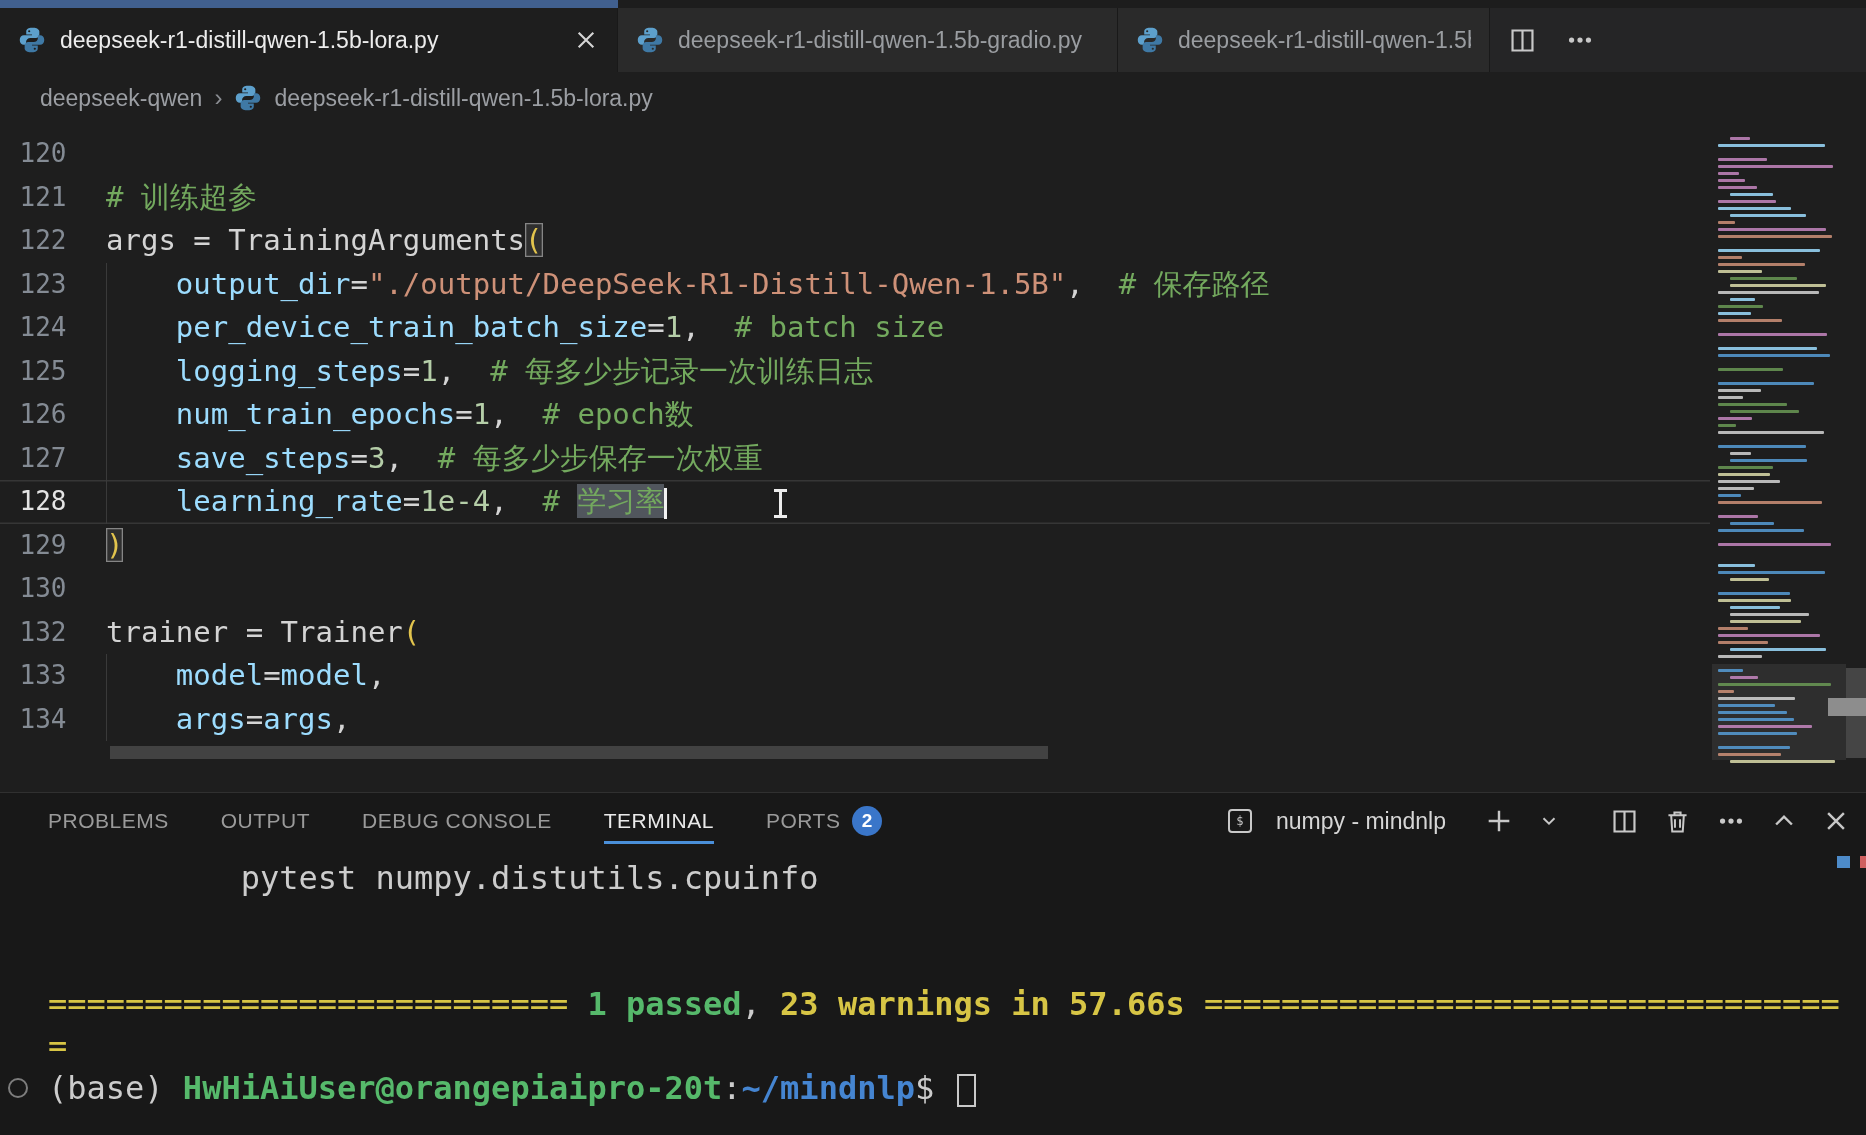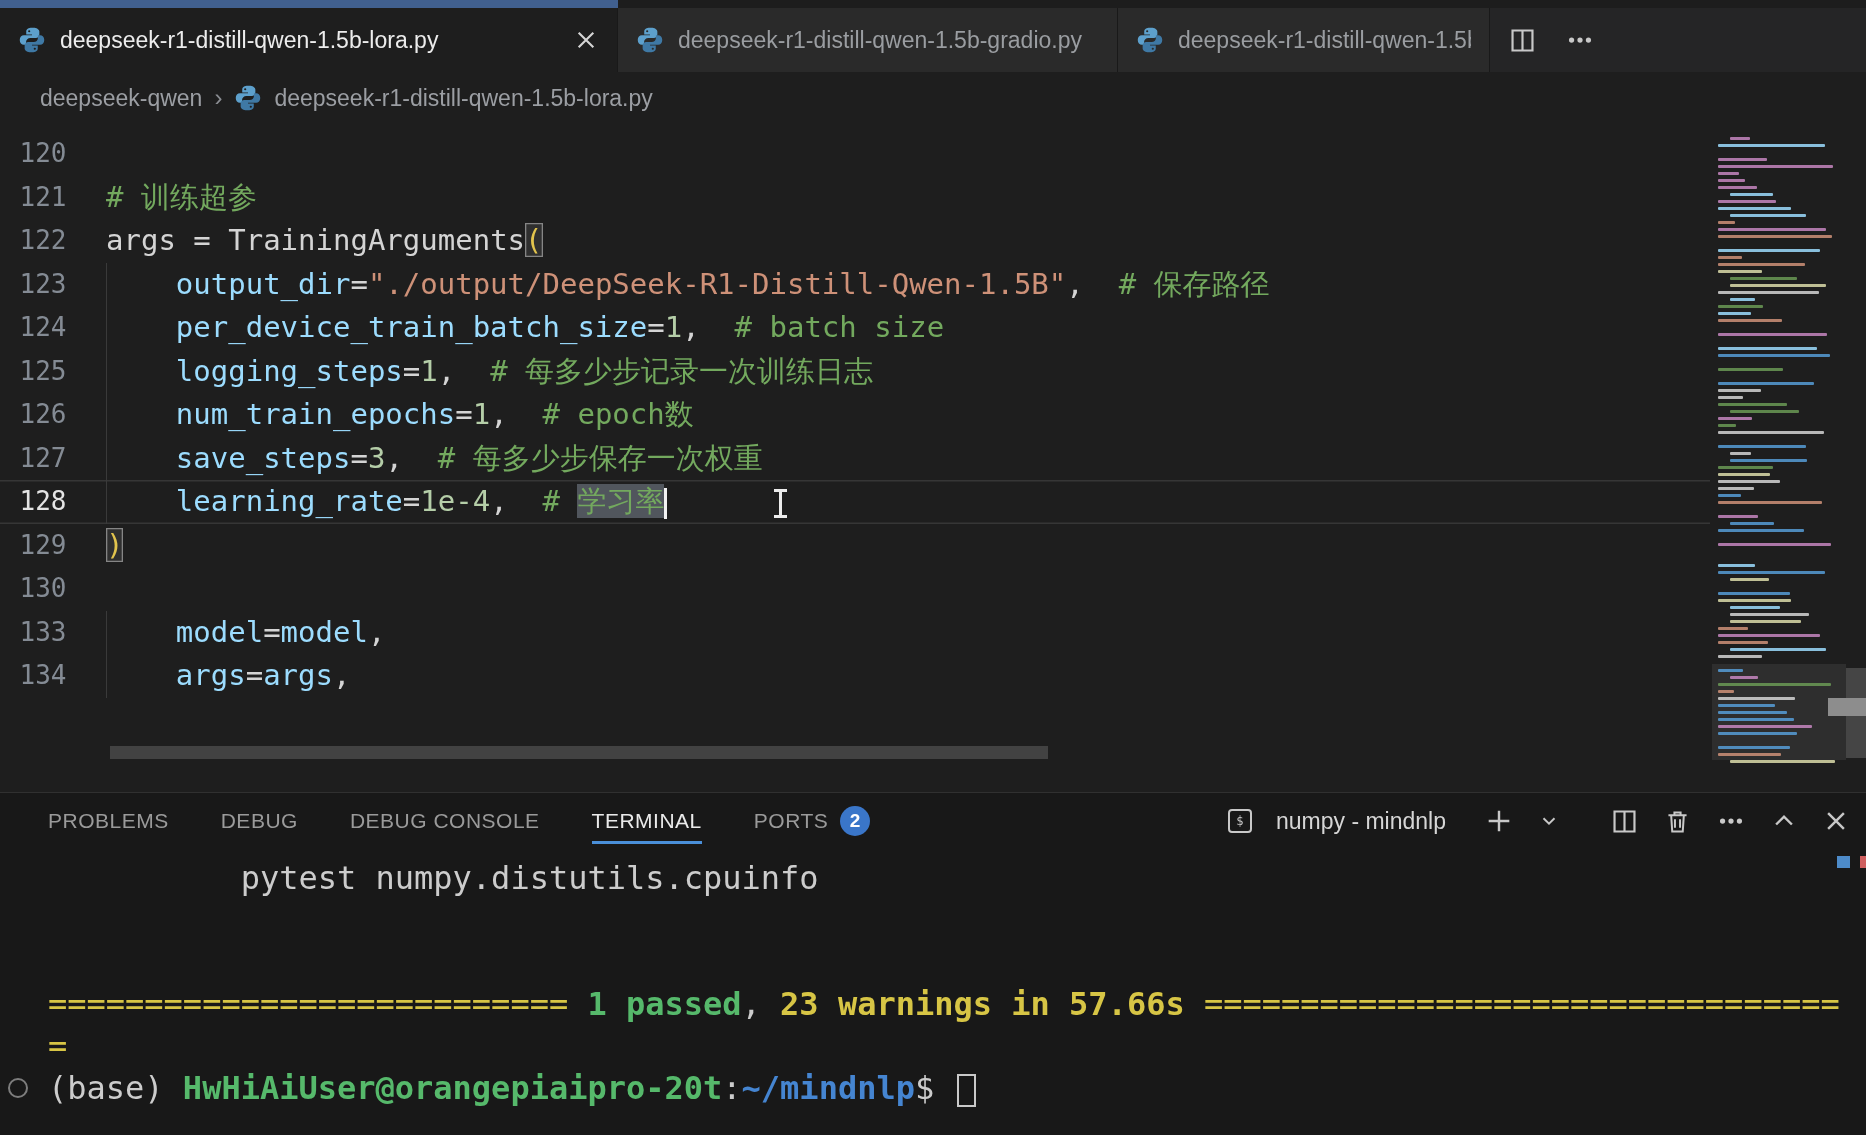--- a/index.html
+++ b/index.html
@@ -199,20 +199,24 @@
           <span class="ct"><span class="param">    learning_rate</span><span class="pl">=</span><span class="num">1e-4</span><span class="pl">,</span><span class="cmt">  # </span><span class="cmt sel">学习率</span><span class="cursor"></span></span>
           <span class="guide-bar"></span>
         </div>
         <div class="code-line">
           <span class="ln">129</span>
           <span class="ct"><span class="brk box">)</span></span>
         </div>
         <div class="code-line">
           <span class="ln">130</span>
           <span class="ct"></span>
+        </div>
+        <div class="code-line">
+          <span class="ln">132</span>
+          <span class="ct"><span class="pl">trainer</span><span class="pl"> = </span><span class="pl">Trainer</span><span class="brk">(</span></span>
         </div>
         <div class="code-line">
           <span class="ln">133</span>
           <span class="ct"><span class="param">    model</span><span class="pl">=</span><span class="param">model</span><span class="pl">,</span></span>
           <span class="guide-bar"></span>
         </div>
         <div class="code-line">
           <span class="ln">134</span>
           <span class="ct"><span class="param">    args</span><span class="pl">=</span><span class="param">args</span><span class="pl">,</span></span>
           <span class="guide-bar"></span>
@@ -304,21 +308,21 @@
     </div>
   </div>
 
   <div class="panel">
     <div class="panel-header">
       <div id="ptabs">
           <div class="ptab">
             <span>PROBLEMS</span>
           </div>
           <div class="ptab">
-            <span>DEBUG</span>
+            <span>OUTPUT</span>
           </div>
           <div class="ptab">
             <span>DEBUG CONSOLE</span>
           </div>
           <div class="ptab active">
             <span>TERMINAL</span>
           </div>
           <div class="ptab">
             <span>PORTS</span>
             <span class="badge">2</span>

